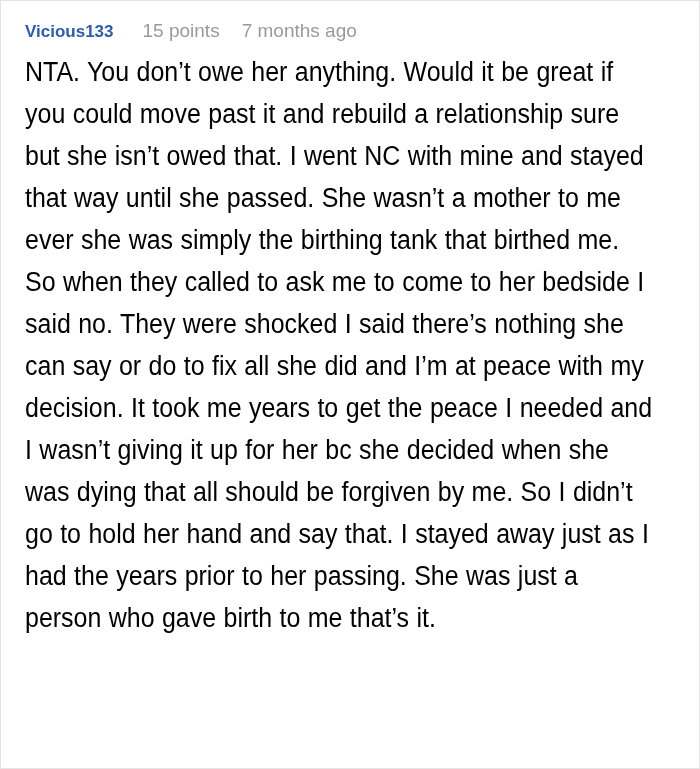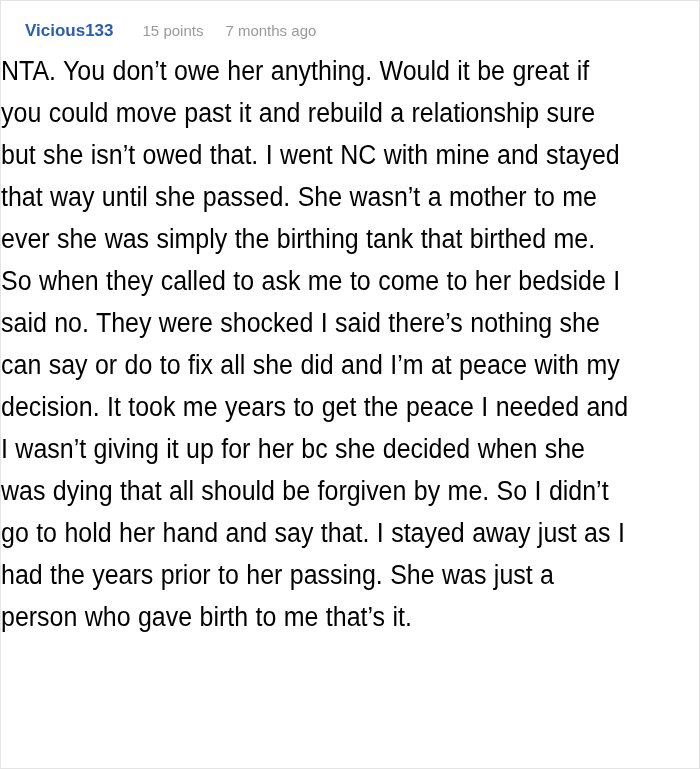--- a/index.html
+++ b/index.html
@@ -32,27 +32,28 @@
   .username {
     color: var(--username, #2a5db0);
     font-weight: 700;
     font-size: 17px;
     margin-right: 29px;
     text-decoration: none;
     cursor: pointer;
   }
   .meta {
     color: var(--meta-text, #9a9a9a);
-    font-size: 15px;
+    font-size: 19px;
     font-weight: 400;
   }
   .points {
     margin-right: 22px;
   }
   .comment-body-wrap {
+    padding-left: 24px;
   }
   
   .comment-body {
     width: 682px;
     margin: 9px 0 0 0;
     font-size: 27px;
     line-height: 42px;
     color: var(--body-text, #000000);
     transform: scaleX(0.925);
     transform-origin: 0 0;

